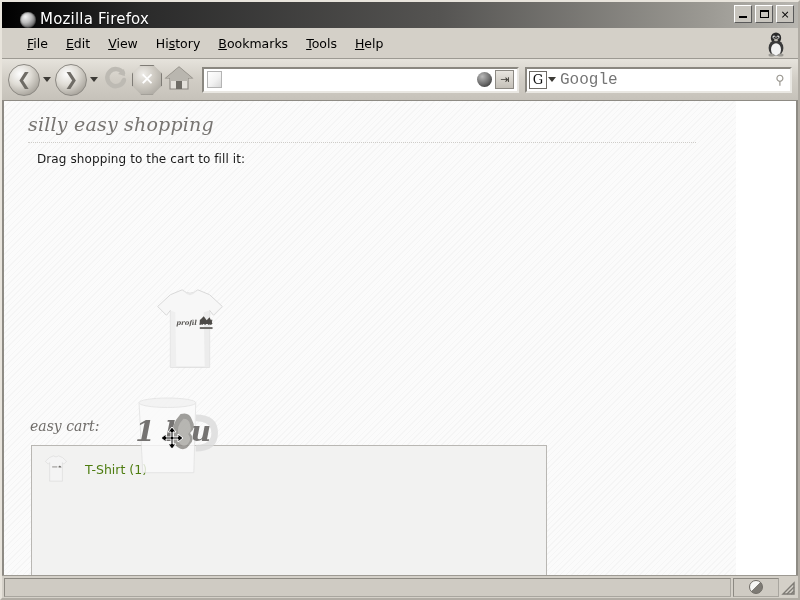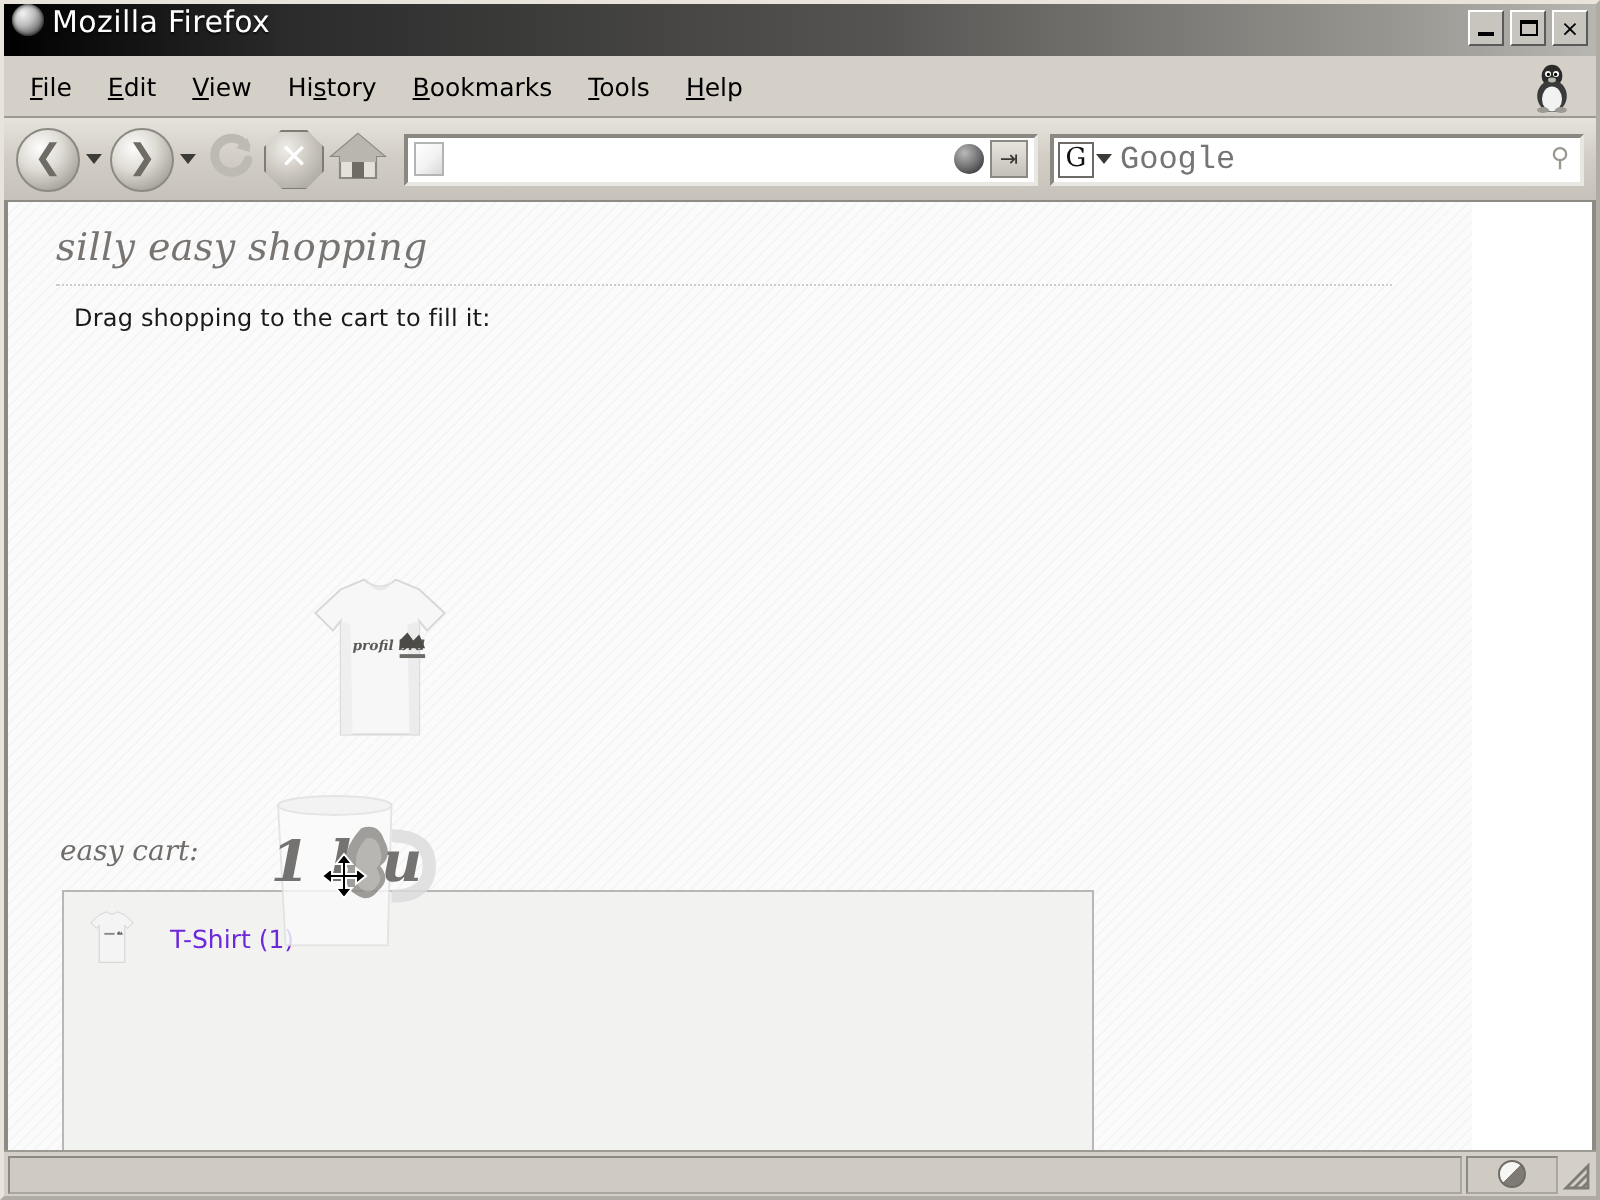--- a/index.html
+++ b/index.html
@@ -19,22 +19,22 @@
     border-top-color: #e8e4dc;
     border-left-color: #e8e4dc;
     background: #d4d0c8;
     display: flex; flex-direction: column;
   }
 
   
   #titlebar {
     height: 26px; flex: 0 0 26px;
     background: linear-gradient(to right, #000000 0%, #2b2b2b 18%, #555452 55%, #9a9892 88%, #b8b6b0 100%);
-    display: flex; align-items: flex-start;
-    padding: 0 2px 0 4px;
+    display: flex; align-items: flex-end;
+    padding: 0 2px 0 18px;
     position: relative;
   }
   #ff-icon {
     width: 16px; height: 16px; flex: 0 0 16px;
     margin-right: 4px;
     border-radius: 50%;
     background: radial-gradient(circle at 34% 30%, #f2f2f2 0%, #bdbdbd 38%, #6e6e6e 70%, #3a3a3a 100%);
     box-shadow: inset 0 0 2px #000;
   }
   #title-text {
@@ -62,21 +62,21 @@
   }
   .winbtn .glyph-min { display:block; width:8px; height:2px; background:#000; margin-top:5px; }
   .winbtn .glyph-max { display:block; width:9px; height:8px; box-sizing:border-box; border:1px solid #000; border-top-width:2px; }
 
   
   #menubar {
     flex: 0 0 30px; height: 30px;
     background: #d4d0c8;
     border-bottom: 1px solid #9d9a93;
     display: flex; align-items: center;
-    padding-left: 4px;
+    padding-left: 16px;
     position: relative;
   }
   .menu-item {
     font-size: 12.5px; color: #000;
     padding: 3px 9px;
     font-family: "DejaVu Sans", sans-serif;
     cursor: default;
     white-space: nowrap;
   }
   .menu-item u { text-decoration: underline; }
@@ -239,21 +239,21 @@
     border: 1px solid #b9b7b3;
     box-sizing: border-box;
   }
   .cart-item {
     position: absolute; left: 8px; top: 6px;
     display: flex; align-items: center;
   }
   .cart-thumb { width: 32px; height: 34px; flex: 0 0 32px; }
   .cart-item-label {
     margin-left: 13px;
-    font-size: 12.5px; color: #6d28d9;
+    font-size: 12.5px; color: #4d7c0f;
     font-family: "DejaVu Sans", sans-serif;
   }
 
   
   #drag-mug {
     position: absolute; left: 118px; top: 283px;
     width: 104px; height: 98px;
     opacity: .82;
   }
   #move-cursor {

